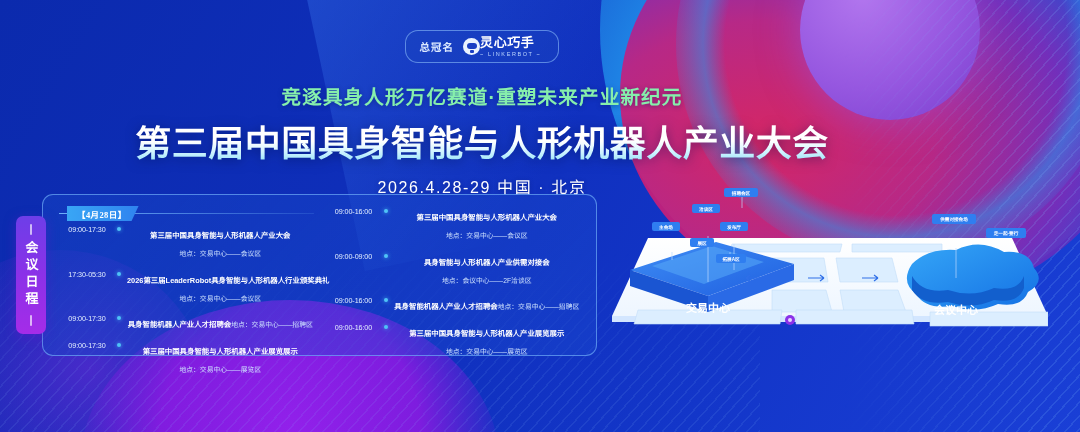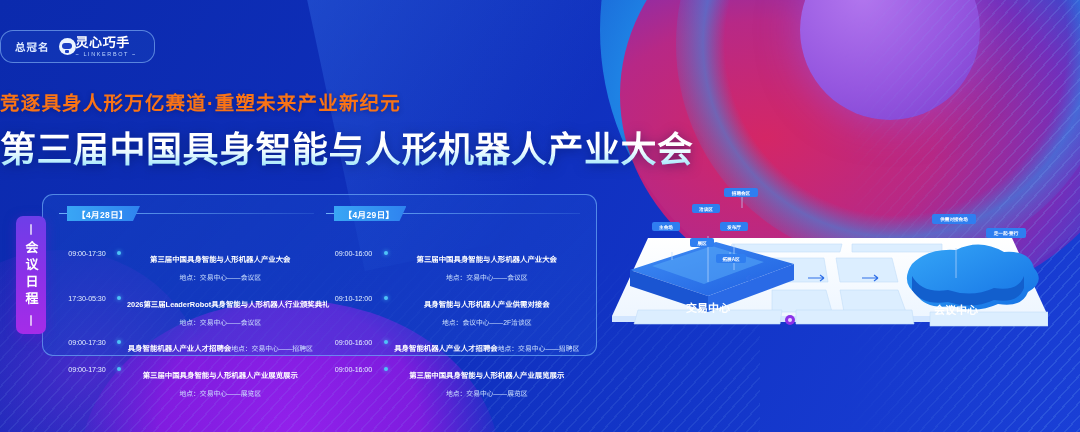--- a/index.html
+++ b/index.html
@@ -50,39 +50,39 @@
   .bg-stripes-b { position:absolute; left:0; bottom:0; width:760px; height:200px;
     background:repeating-linear-gradient(-48deg, rgba(140,195,255,.10) 0 1.5px, rgba(140,195,255,0) 1.5px 9px);
     -webkit-mask-image:linear-gradient(to top, #000 20%, transparent 90%);
     mask-image:linear-gradient(to top, #000 20%, transparent 90%); }
 
   .bg-sheen { position:absolute; left:330px; top:-60px; width:330px; height:300px;
     background:linear-gradient(135deg, rgba(70,140,255,.30), rgba(20,60,200,0) 70%);
     transform:rotate(-12deg); }
 
   
-  .header { position:absolute; left:0; top:0; width:964px; z-index:5; }
+  .header { position:absolute; left:0; top:0; width:964px; text-align:center; z-index:5; }
 
   .sponsor { display:inline-flex; align-items:center; gap:9px;
     margin-top:30px; padding:5px 17px 5px 14px;
     border:1px solid rgba(150,200,255,.55); border-radius:13px;
     background:rgba(25,70,190,.34); }
   .sponsor-label { font-size:10.5px; color:#dce9ff; letter-spacing:1px; font-weight:700; }
   .sponsor-mark { display:flex; align-items:center; }
   .robot-ico { width:17px; height:17px; border-radius:50%;
     background:#eaf3ff; position:relative; flex:none; }
   .robot-ico::before { content:""; position:absolute; left:3.5px; top:4.5px;
     width:10px; height:6px; border-radius:3px; background:#1b3fc4; }
   .robot-ico::after { content:""; position:absolute; left:6.5px; top:11.5px;
     width:4px; height:3.5px; border-radius:1px; background:#1b3fc4; }
   .brand-wrap { display:flex; flex-direction:column; align-items:flex-start; line-height:1; }
   .brand-cn { font-size:13px; font-weight:700; color:#ffffff; letter-spacing:.6px; }
   .brand-en { font-size:5.5px; color:#bcd6ff; letter-spacing:1.6px; margin-top:2.5px; }
 
-  .subtitle { margin-top:24px; font-size:19.5px; font-weight:700; color:#f97316;
+  .subtitle { margin-top:18px; font-size:19.5px; font-weight:700; color:#86efac;
     letter-spacing:1.2px; text-shadow:0 1px 5px rgba(0,20,90,.45); }
 
   .maintitle { margin-top:4px; font-size:36px; font-weight:800; letter-spacing:.5px;
     background:linear-gradient(180deg,#ffffff 0%,#ffffff 52%,#cdf3ff 74%,#7fdcf5 100%);
     -webkit-background-clip:text; background-clip:text; color:transparent;
     -webkit-text-fill-color:transparent;
     filter:drop-shadow(0 2px 6px rgba(0,15,80,.5)); }
 
   .dateline { margin-top:8px; font-size:16px; color:#ffffff; letter-spacing:1.6px;
     text-shadow:0 1px 4px rgba(0,20,90,.4); }
@@ -97,21 +97,21 @@
   .sched-tab .txt { writing-mode:vertical-rl; font-size:13px; font-weight:700;
     color:#fff; letter-spacing:4px; margin:6px 0; }
 
   .sched-panel { position:absolute; left:42px; top:194px; width:555px; height:162px;
     border:1px solid rgba(125,190,255,.60); border-radius:11px; z-index:6;
     background:linear-gradient(135deg, rgba(22,66,195,.55) 0%, rgba(26,74,205,.40) 55%, rgba(30,80,210,.30) 100%);
     display:flex; padding:11px 10px 8px 10px; }
 
   .sched-col { flex:1; min-width:0; padding:0 6px; }
 
-  .day-head { position:relative; height:15px; margin-bottom:27px; }
+  .day-head { position:relative; height:15px; margin-bottom:3px;font-family:Liberation Serif, serif; }
   .day-chip { position:absolute; left:8px; top:0; height:15px; padding:0 12px 0 10px;
     display:flex; align-items:center;
     background:linear-gradient(90deg,#39a6f5,#2f83ef);
     clip-path:polygon(0 0, 100% 0, calc(100% - 7px) 100%, 0 100%);
     font-size:8.5px; font-weight:700; color:#ffffff; letter-spacing:.4px; }
   .day-rule { position:absolute; left:0; right:0; top:7px; height:1px;
     background:linear-gradient(90deg, rgba(120,190,255,.9), rgba(120,190,255,.15)); }
 
   .ev { display:flex; align-items:flex-start; margin-bottom:8.5px;text-align:center; }
   .ev-time { flex:none; width:56px; font-size:7.2px; color:#e4f0ff; letter-spacing:-.1px;
@@ -156,20 +156,21 @@
           <span class="brand-cn">灵心巧手</span>
           <span class="brand-en">~ LINKERBOT ~</span>
         </span>
       </span>
     </div>
 
     <div class="subtitle">竞逐具身人形万亿赛道·重塑未来产业新纪元</div>
 
     <div class="maintitle">第三届中国具身智能与人形机器人产业大会</div>
 
+    <div class="dateline">2026.4.28-29  中国 · 北京</div>
   </div>
 
   <div class="sched-tab">
     <span class="bar"></span>
     <span class="txt">会议日程</span>
     <span class="bar"></span>
   </div>
 
   <div class="sched-panel" id="sched-panel">
       <div class="sched-col">
@@ -192,31 +193,27 @@
           <span class="ev-dot"></span>
           <span class="ev-body"><span class="ev-name">具身智能机器人产业人才招聘会</span><span class="ev-loc">地点：交易中心——招聘区</span></span>
         </div>
         <div class="ev">
           <span class="ev-time">09:00-17:30</span>
           <span class="ev-dot"></span>
           <span class="ev-body"><span class="ev-name">第三届中国具身智能与人形机器人产业展览展示</span><span class="ev-loc">地点：交易中心——展览区</span></span>
         </div>
       </div>
       <div class="sched-col">
-        <div class="day-head">
-          <span class="day-rule"></span>
-          <span class="day-chip">【4月29日】</span>
-        </div>
         <div class="ev">
           <span class="ev-time">09:00-16:00</span>
           <span class="ev-dot"></span>
           <span class="ev-body"><span class="ev-name">第三届中国具身智能与人形机器人产业大会</span><span class="ev-loc">地点：交易中心——会议区</span></span>
         </div>
         <div class="ev">
-          <span class="ev-time">09:10-12:00</span>
+          <span class="ev-time">09:00-09:00</span>
           <span class="ev-dot"></span>
           <span class="ev-body"><span class="ev-name">具身智能与人形机器人产业供需对接会</span><span class="ev-loc">地点：会议中心——2F洽谈区</span></span>
         </div>
         <div class="ev">
           <span class="ev-time">09:00-16:00</span>
           <span class="ev-dot"></span>
           <span class="ev-body"><span class="ev-name">具身智能机器人产业人才招聘会</span><span class="ev-loc">地点：交易中心——招聘区</span></span>
         </div>
         <div class="ev">
           <span class="ev-time">09:00-16:00</span>

